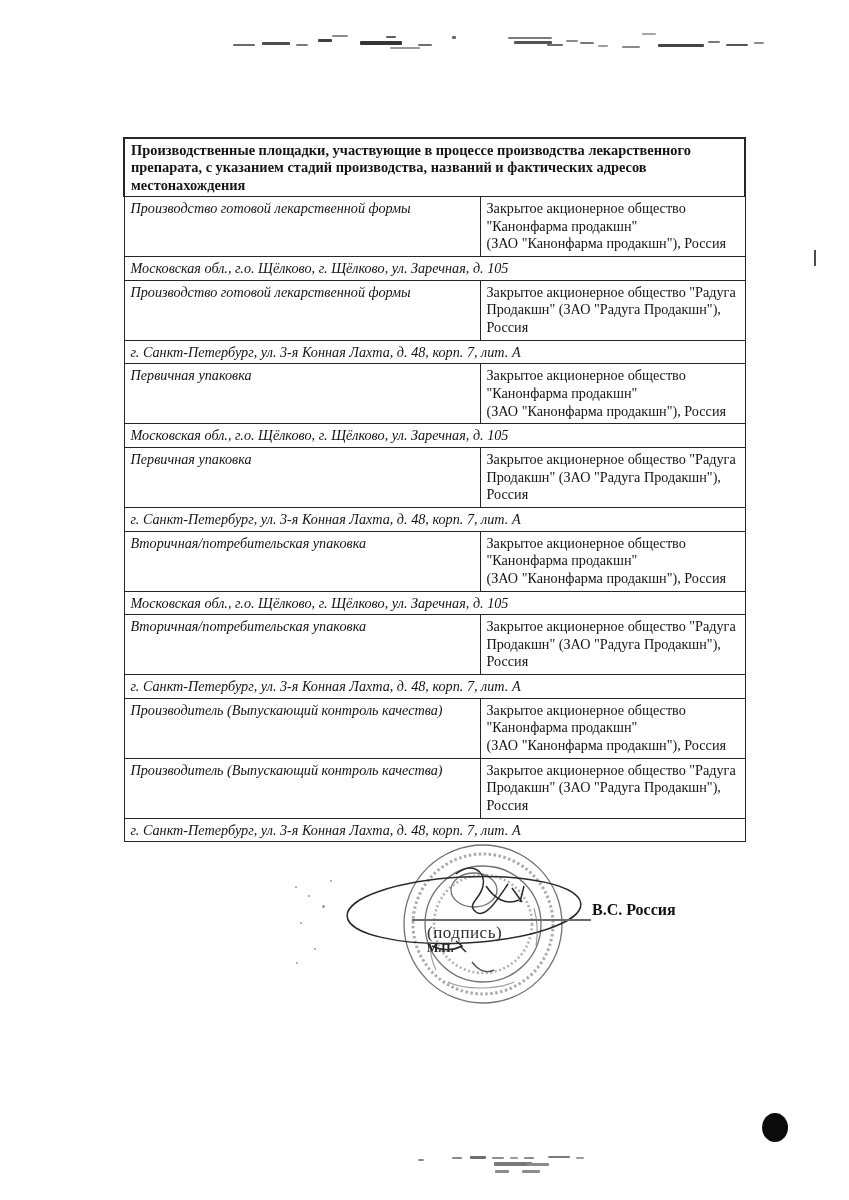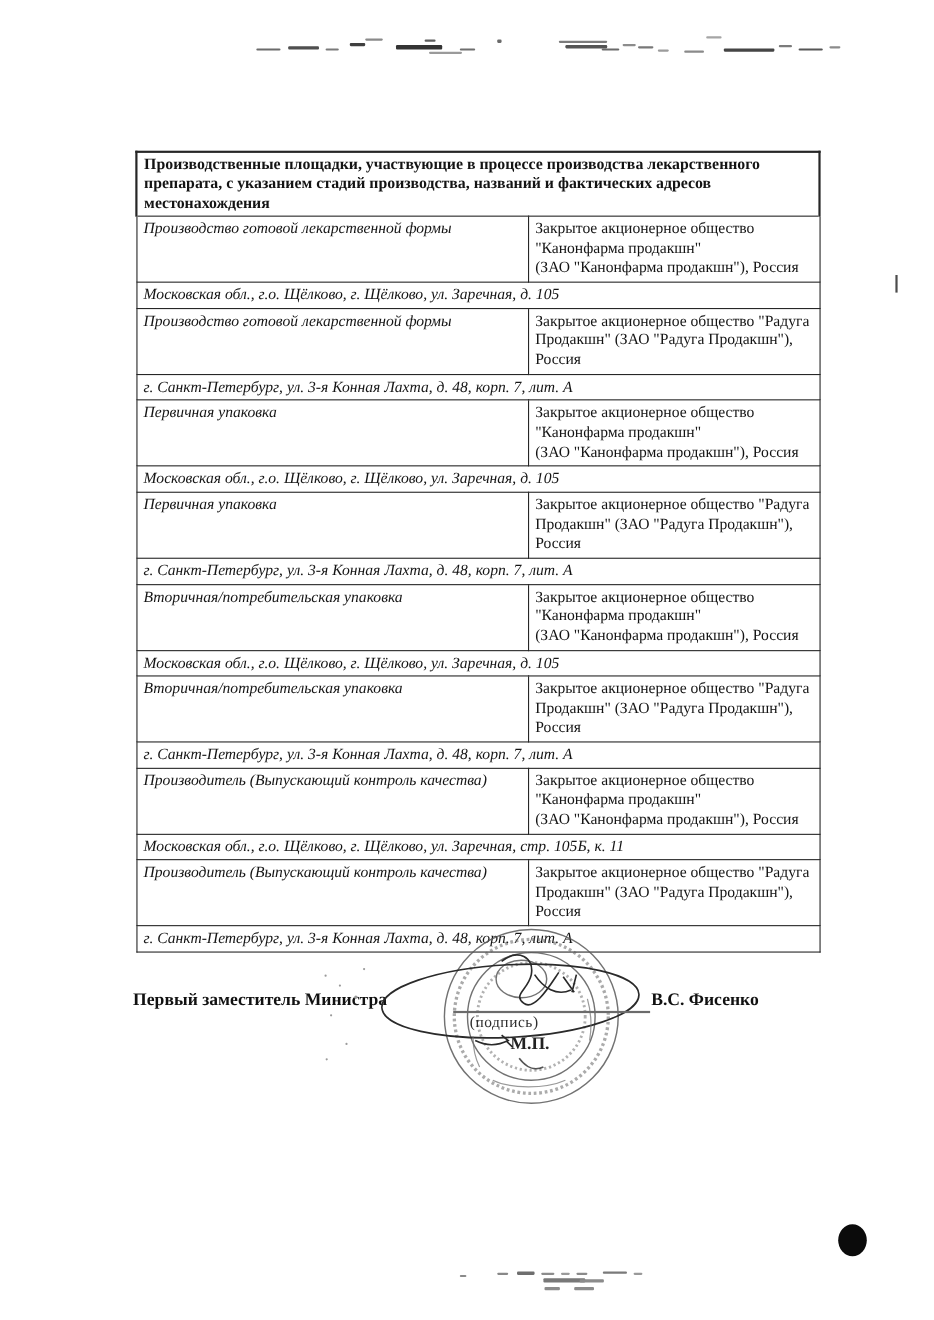--- a/index.html
+++ b/index.html
@@ -81,25 +81,25 @@
   .sign-name {
     position: absolute; left: 592px; top: 901px;
     font-weight: bold; font-size: 16px; color: #111;
   }
   .sign-line {
     position: absolute; left: 412px; top: 919px;
     width: 179px; height: 2px; background: #6b6b6b;
   }
   .sign-caption {
     position: absolute; left: 427px; top: 923px;
-    font-size: 14px; color: #2e2e2e; letter-spacing: 0.5px;
+    font-size: 17px; color: #2e2e2e; letter-spacing: 0.5px;
   }
   .seal-caption {
-    position: absolute; left: 464px; top: 941px;
-    font-size: 16px; font-weight: bold; color: #222; text-align: center;
+    position: absolute; left: 427px; top: 941px;
+    font-size: 12px; font-weight: bold; color: #222; text-align: center;
   }
   .stamp-svg { position: absolute; left: 336px; top: 834px; }
 </style>
 </head>
 <body>
 
 <div class="page">
 
   <div>
     <div class="dash" style="left:233px;top:44px;width:22px;height:2px;background:#6b6b6b"></div>
@@ -193,36 +193,32 @@
     <tr class="address-row">
       <td colspan="2" class="address-cell">г. Санкт-Петербург, ул. 3-я Конная Лахта, д. 48, корп. 7, лит. А</td>
     </tr>
 
     <tr class="stage-row">
       <td class="stage-cell">Производитель (Выпускающий контроль качества)</td>
       <td class="company-cell">Закрытое акционерное общество
 "Канонфарма продакшн"
 (ЗАО "Канонфарма продакшн"), Россия</td>
     </tr>
-    <tr class="address-row">
-      <td colspan="2" class="address-cell">Московская обл., г.о. Щёлково, г. Щёлково, ул. Заречная, стр. 105Б, к. 11</td>
-    </tr>
 
     <tr class="stage-row">
       <td class="stage-cell">Производитель (Выпускающий контроль качества)</td>
       <td class="company-cell">Закрытое акционерное общество "Радуга Продакшн" (ЗАО "Радуга Продакшн"), Россия</td>
     </tr>
     <tr class="address-row">
       <td colspan="2" class="address-cell">г. Санкт-Петербург, ул. 3-я Конная Лахта, д. 48, корп. 7, лит. А</td>
     </tr>
   </tbody>
   </table>
 
-  <span class="sign-title">Первый заместитель Министра</span>
-  <span class="sign-name">В.С. Фисенко</span>
+  <span class="sign-name">В.С. Россия</span>
 
   <svg class="stamp-svg" width="300" height="186" viewBox="0 0 300 186">
     <g fill="none" stroke="#5a5a5a" stroke-width="1.3" opacity="0.85">
       <circle cx="147" cy="90" r="79"></circle>
       <circle cx="147" cy="90" r="70" stroke-dasharray="2.5 2.5" stroke-width="3" opacity="0.6"></circle>
       <circle cx="147" cy="90" r="58"></circle>
       <circle cx="147" cy="90" r="49" stroke-dasharray="2 2.5" stroke-width="2.6" opacity="0.55"></circle>
       <ellipse cx="138" cy="56" rx="23" ry="17"></ellipse>
     </g>
     <g fill="none" stroke="#2a2a2a" stroke-width="1.5">

